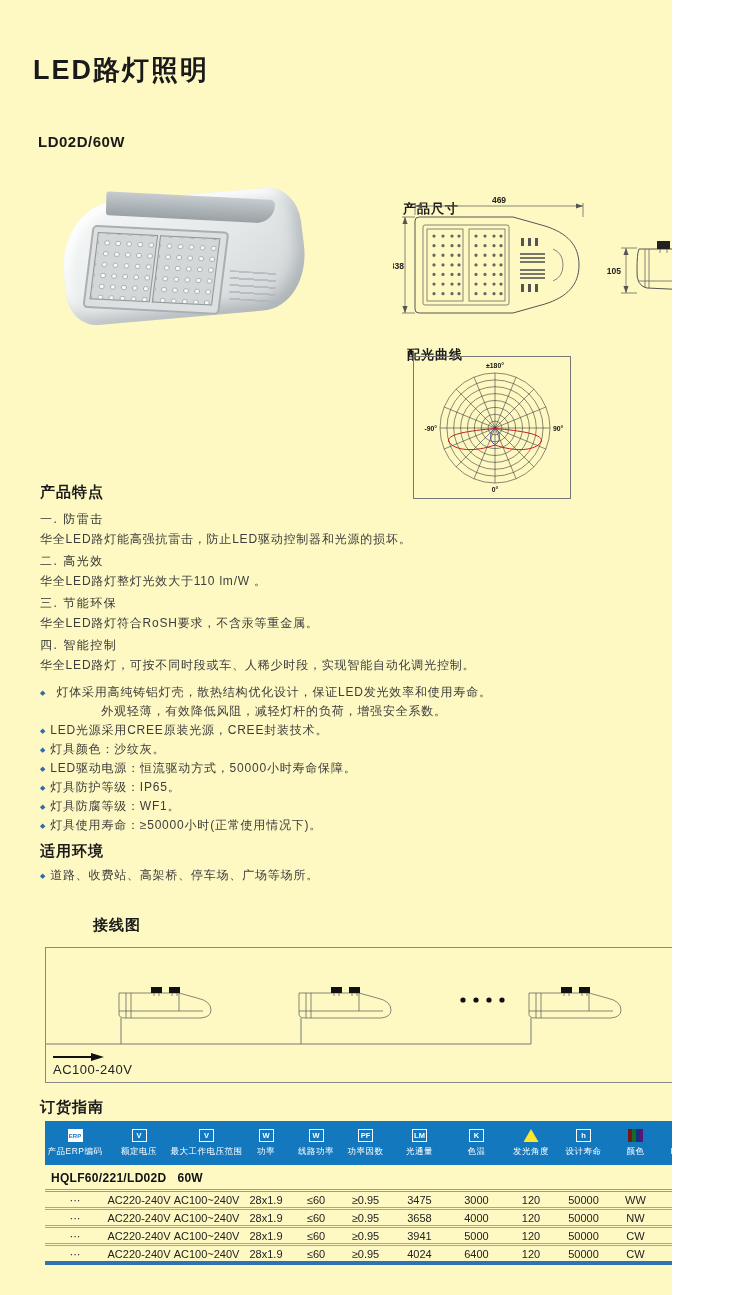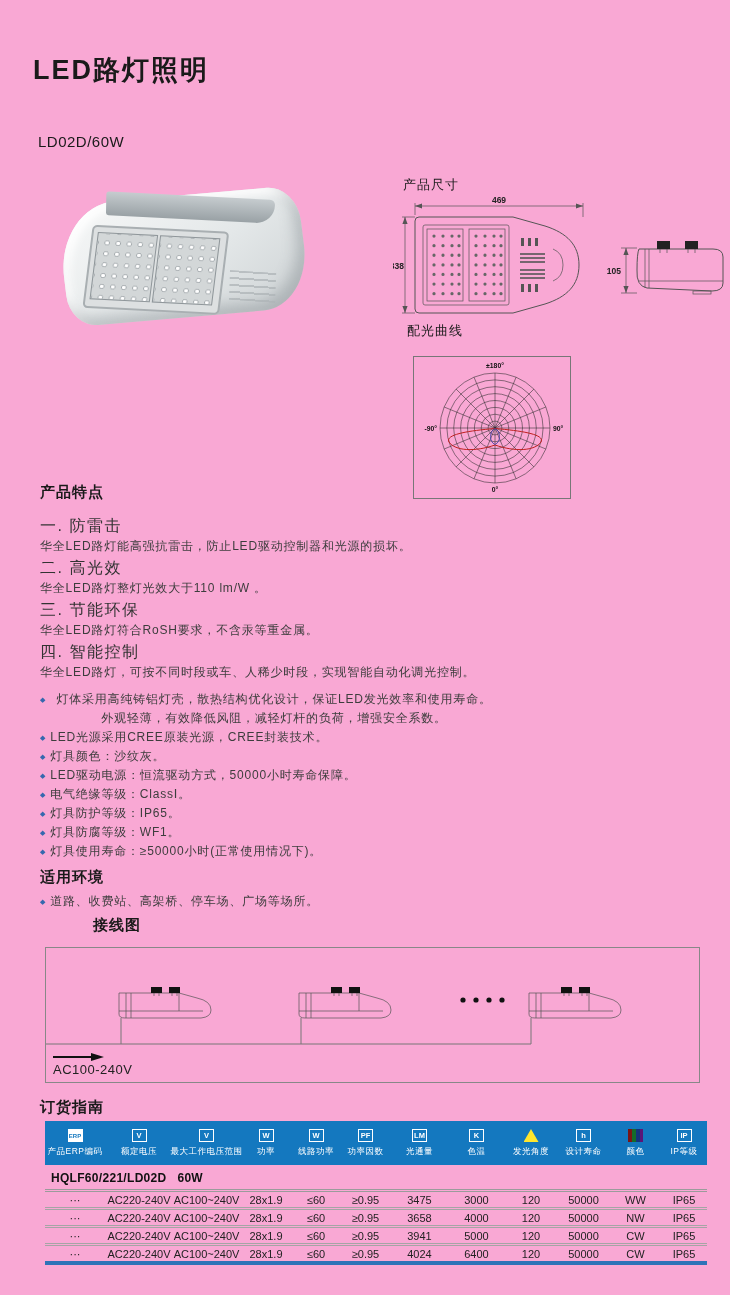--- a/index.html
+++ b/index.html
@@ -1,21 +1,21 @@
 <!DOCTYPE html>
 <html><head>
 <meta charset="utf-8">
 <style>
   html,body{margin:0;padding:0;background:#fff;}
-  .page{position:relative;width:730px;height:1295px;background:#f9a8d4;overflow:hidden;
+  .page{position:relative;width:672px;height:1295px;background:#fef9c3;overflow:hidden;
         font-family:"Liberation Sans","DejaVu Sans",sans-serif;color:#222;}
 
   .title{position:absolute;left:33px;top:52px;font-size:27px;font-weight:bold;
          letter-spacing:2px;color:#1a1a1a;}
-  .model{position:absolute;left:38px;top:133px;font-size:15px;font-weight:normal;
+  .model{position:absolute;left:38px;top:133px;font-size:15px;font-weight:bold;
          letter-spacing:.5px;color:#1a1a1a;}
 
   
   .photo{position:absolute;left:55px;top:181px;width:265px;height:160px;}
   .ph-rot{position:absolute;inset:0;transform:rotate(-7deg) skewY(2deg);}
   .ph-body{position:absolute;left:8px;top:14px;width:242px;height:122px;
            background:linear-gradient(145deg,#f8f9f9,#e4e8e9 55%,#ccd1d3);
            border-radius:60px 30px 48px 28px / 72px 36px 62px 32px;
            box-shadow:inset -7px -9px 14px rgba(110,118,122,.35), inset 5px 6px 10px #fff;}
   .ph-top{position:absolute;left:58px;top:15px;width:168px;height:24px;
@@ -27,40 +27,40 @@
   .ph-mod{position:absolute;top:5px;width:58px;height:66px;border:1px solid #8f969a;
           background-color:#d3d7d8;
           background-image:radial-gradient(circle,#ffffff 1.5px,#99a0a4 2.2px,rgba(0,0,0,0) 2.9px);
           background-size:11px 11px;background-position:4px 4px;}
   .ph-mod.m1{left:4px;} .ph-mod.m2{left:66px;}
   .ph-vents{position:absolute;right:48px;bottom:34px;width:46px;height:30px;
             transform:rotate(9deg);opacity:.75;
             background:repeating-linear-gradient(180deg,#aeb4b7 0 2px,rgba(0,0,0,0) 2px 7px);}
 
   
-  .sec-h-sm{position:absolute;font-size:13px;font-weight:normal;letter-spacing:1px;color:#1a1a1a;}
+  .sec-h-sm{position:absolute;font-size:13px;font-weight:bold;letter-spacing:1px;color:#1a1a1a;margin-top:24px;}
   .sec-h{font-size:15px;font-weight:bold;letter-spacing:1px;color:#1a1a1a;}
 
   svg{display:block;}
   .lineart{stroke:#555;fill:none;stroke-width:1;}
   .thin{stroke:#555;fill:none;stroke-width:.7;}
 
   .dims{position:absolute;left:393px;top:193px;}
   .polar{position:absolute;left:413px;top:356px;}
   .wiring{position:absolute;left:45px;top:947px;}
   .wiring-h{position:absolute;left:57px;top:916px;margin-left:36px;}
   .dim-label{font-size:8.5px;fill:#222;font-weight:bold;}
   .pol-label{font-size:6.8px;fill:#111;font-weight:bold;}
   .ac-label{font-size:13px;fill:#222;letter-spacing:.5px;}
 
   
   .features-block{position:absolute;left:40px;top:482px;width:458px;}
-  .features-block .sec-h{line-height:20px;margin-bottom:14px;}
+  .features-block .sec-h{line-height:20px;margin-bottom:7px;}
   .f-item{margin-top:2px;}
-  .f-title{font-size:16px;line-height:20px;color:#333;letter-spacing:1.5px;}
+  .f-title{font-size:12px;line-height:20px;color:#333;letter-spacing:1.5px;}
   .f-text{font-size:12px;line-height:20px;color:#3d3d3d;letter-spacing:.8px;}
   .bullets{margin-top:8px;text-align:center;}
   .bullet{display:flex;font-size:12px;line-height:19px;color:#3d3d3d;letter-spacing:.8px;}
   .diamond{flex:0 0 auto;color:#3668ae;font-size:7px;line-height:19px;margin-right:4px;}
   .env{margin-top:6px;}
   .env .sec-h{line-height:20px;margin-bottom:5px;}
 
   .order-h{position:absolute;left:40px;top:1098px;}
 
   
@@ -240,24 +240,20 @@
         <div class="bullet">
           <span class="diamond">◆</span>
           <span>灯具颜色：沙纹灰。</span>
         </div>
 
         <div class="bullet">
           <span class="diamond">◆</span>
           <span>LED驱动电源：恒流驱动方式，50000小时寿命保障。</span>
         </div>
 
-        <div class="bullet">
-          <span class="diamond">◆</span>
-          <span>电气绝缘等级：ClassⅠ。</span>
-        </div>
 
         <div class="bullet">
           <span class="diamond">◆</span>
           <span>灯具防护等级：IP65。</span>
         </div>
 
         <div class="bullet">
           <span class="diamond">◆</span>
           <span>灯具防腐等级：WF1。</span>
         </div>

